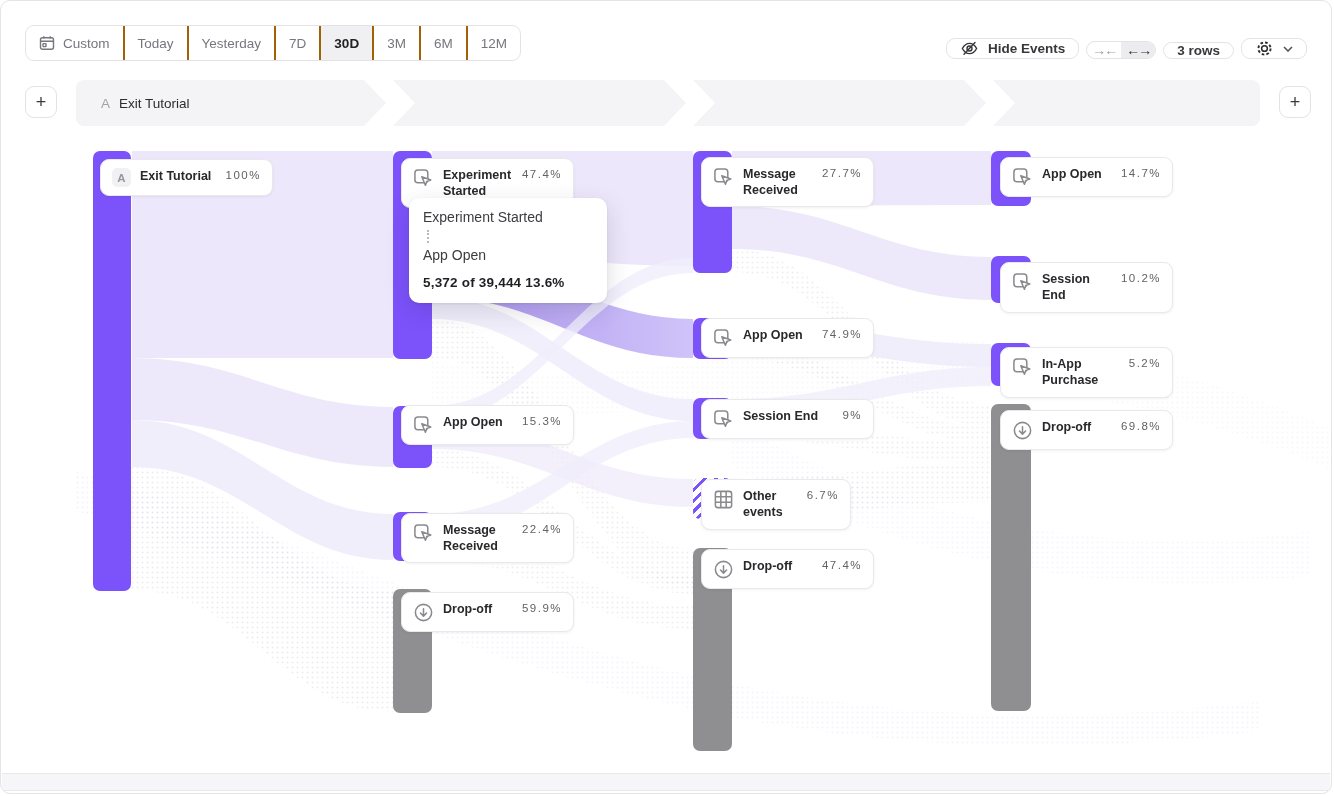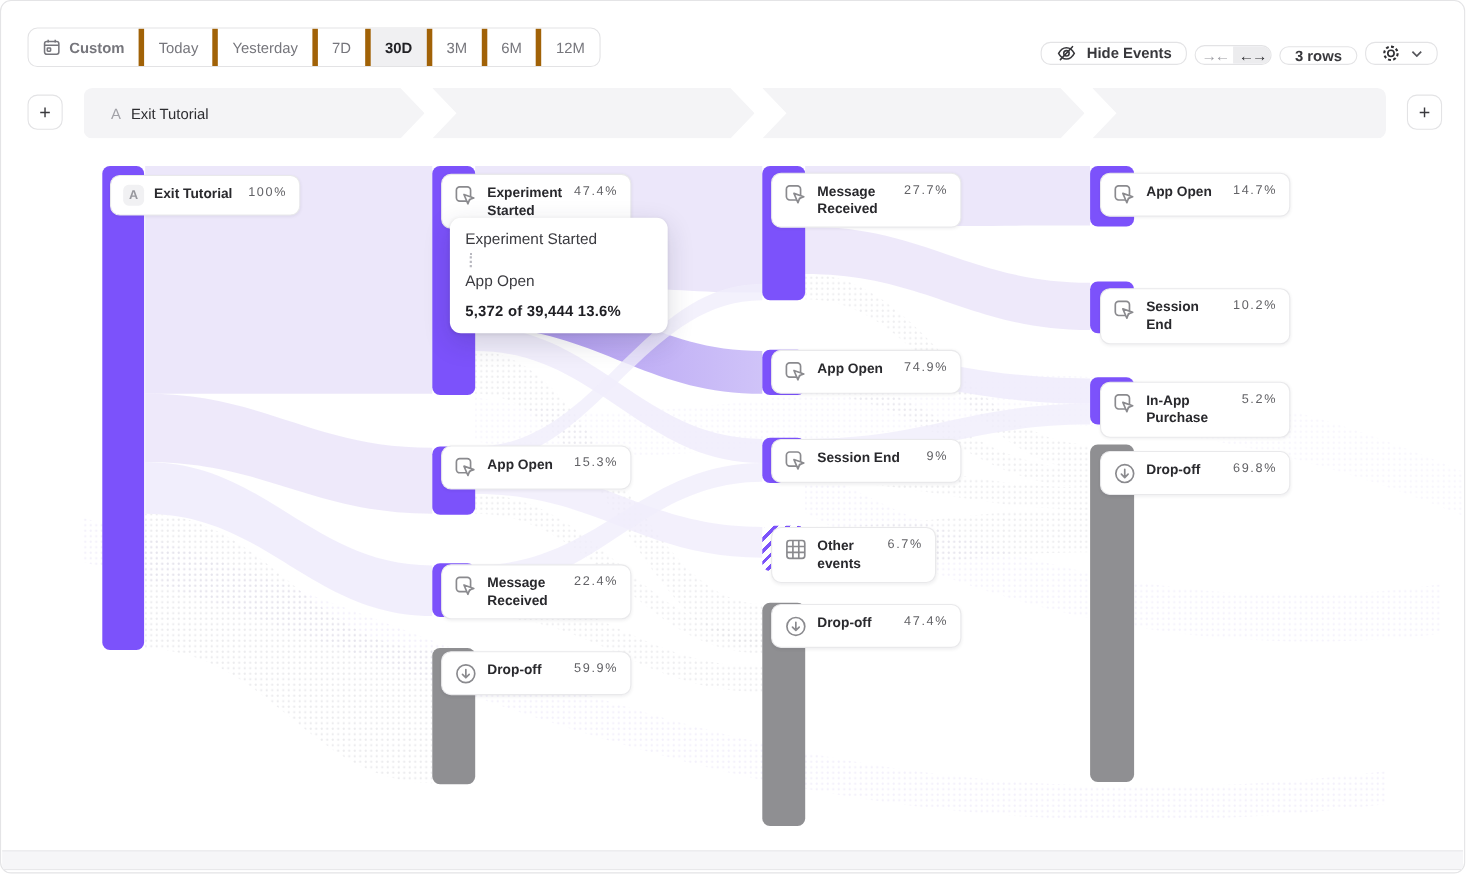--- a/index.html
+++ b/index.html
@@ -1,22 +1,22 @@
 <!DOCTYPE html>
 <html><head>
 <meta charset="utf-8">
 <style>
   html,body{margin:0;padding:0;background:#fff;}
   body{width:1334px;height:796px;font-family:"Liberation Sans",sans-serif;-webkit-font-smoothing:antialiased;}
   .app{position:relative;width:1332px;height:794px;border:1px solid #e4e4e6;border-radius:10px;background:#fff;overflow:hidden;box-sizing:border-box;}
 
   
   .toolbar-left{position:absolute;left:24px;top:24px;display:flex;align-items:stretch;height:34px;background:#fff;border:1px solid #e3e3e5;border-radius:9px;overflow:hidden;z-index:8;}
-  .seg-item{display:flex;align-items:center;gap:8px;padding:0 13px;font-size:13.5px;color:#76767c;border-left:5px solid #a16207;cursor:pointer;white-space:nowrap;}
-  .seg-item:first-child{border-left:none;font-weight:bold;}
+  .seg-item{display:flex;align-items:center;gap:8px;padding:0 13px;font-size:13.5px;color:#76767c;border-left:2px solid #a16207;cursor:pointer;white-space:nowrap;}
+  .seg-item:first-child{border-left:none;}
   .seg-item.active{background:#f0f0f2;color:#222226;font-weight:700;}
   .toolbar-right{position:absolute;right:24px;top:24px;display:flex;align-items:flex-end;gap:7px;height:34px;z-index:8;}
   .btn{display:flex;align-items:center;gap:9px;padding:0 13px;background:#fff;border:1px solid #e3e3e5;border-radius:9px;font-size:13.5px;font-weight:600;color:#38383c;cursor:pointer;white-space:nowrap;box-sizing:border-box;}
   .btn-pair{display:flex;align-items:stretch;background:#fff;border:1px solid #e3e3e5;border-radius:9px;overflow:hidden;}
   .pair-item{display:flex;align-items:center;justify-content:center;width:34px;font-size:13px;cursor:pointer;}
   .pair-item.dim{color:#9a9aa0;}
   .pair-item.on{background:#ececee;color:#2a2a2e;}
   .arrows{letter-spacing:-2px;font-size:14px;}
 
   

